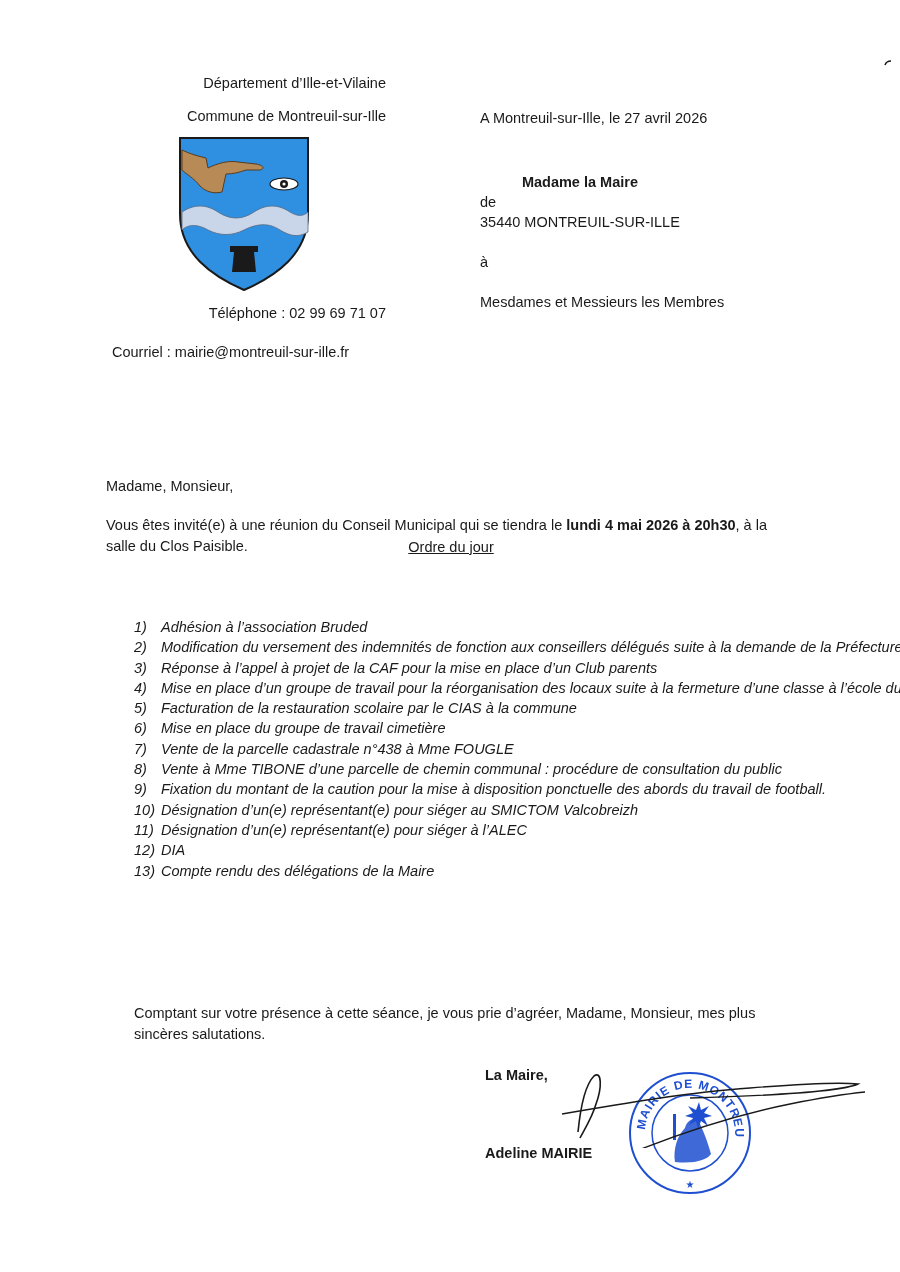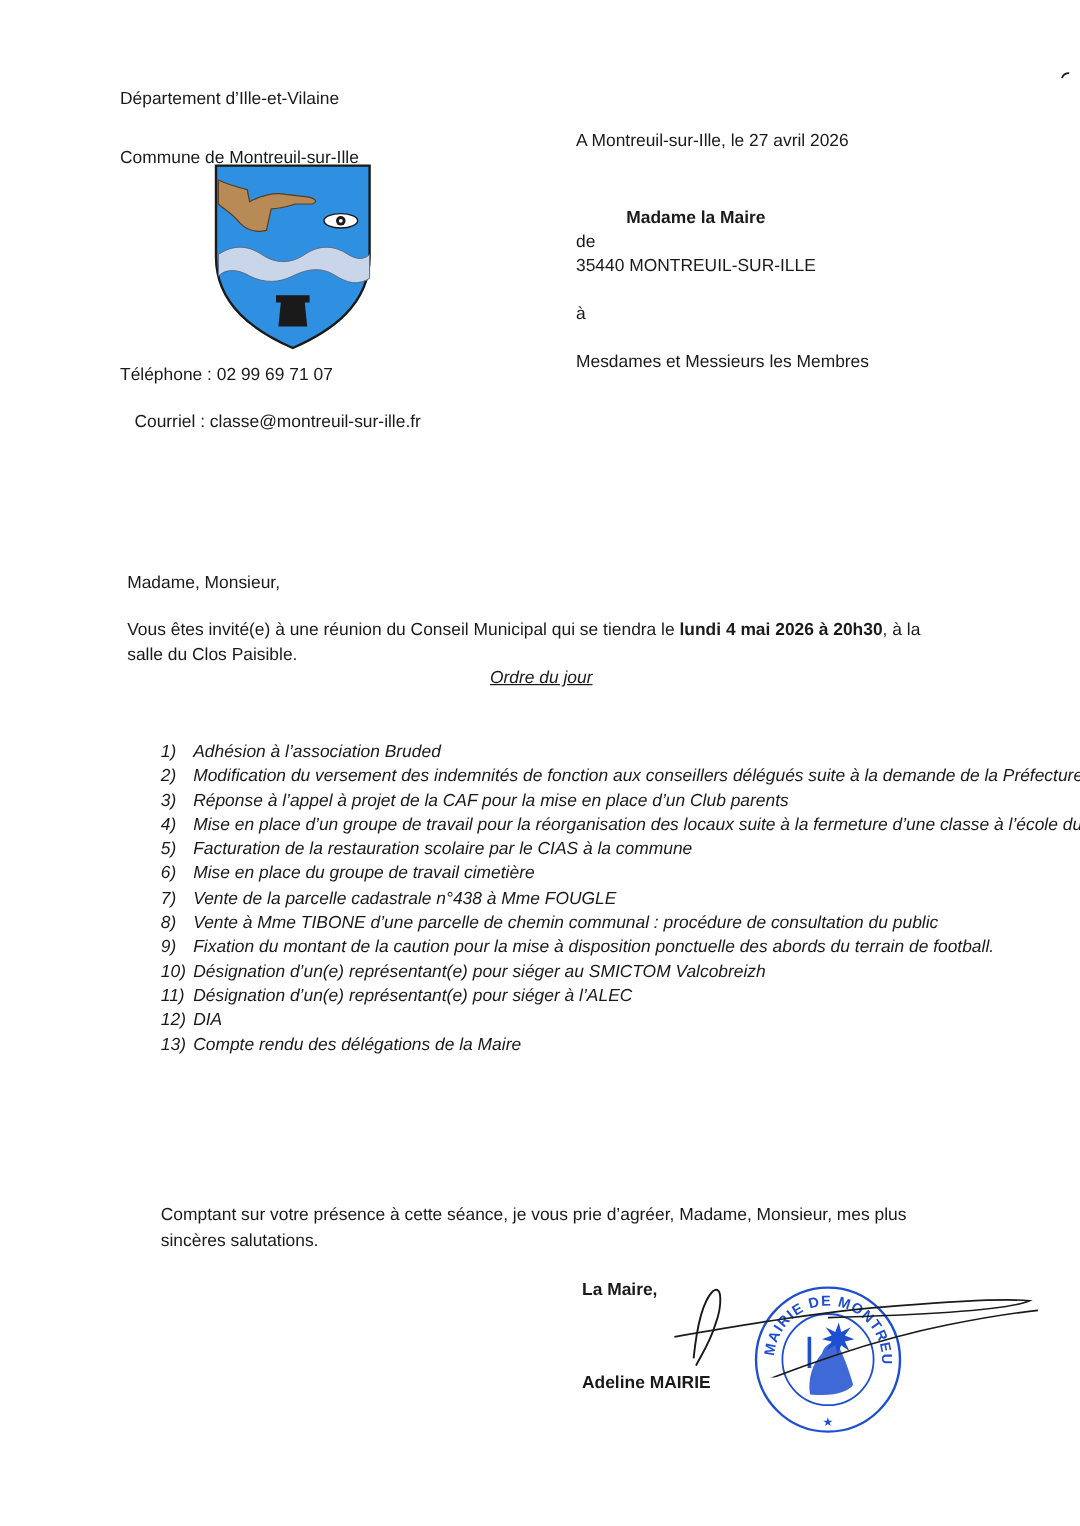--- a/index.html
+++ b/index.html
@@ -3,37 +3,37 @@
   <meta charset="utf-8">
   <style>
     html, body { margin: 0; padding: 0; background: #ffffff; }
     body {
       width: 900px; height: 1272px; position: relative; overflow: hidden;
       font-family: "Liberation Sans", "DejaVu Sans", sans-serif;
       color: #1a1a1a; font-size: 14.5px;
     }
     .abs { position: absolute; white-space: nowrap; }
     .bold { font-weight: bold; text-align: center; }
-    .center-col { left: 100px; width: 286px; text-align: left; }
+    .center-col { left: 100px; width: 286px; text-align: right; }
     .right-col { left: 480px; }
 
     #dept { top: 75px; }
-    #commune { top: 124px; }
+    #commune { top: 108px; }
     #crest { left: 176px; top: 134px; width: 136px; height: 160px; }
     #phone { top: 305px; }
     #email { left: 112px; top: 344px; }
 
     #date-line { top: 110px; }
     #recipient1 { top: 172px; line-height: 20px; }
     #a-line { top: 254px; }
     #recipient2 { top: 292px; line-height: 20px; }
 
     #salutation { left: 106px; top: 478px; }
     #intro { left: 106px; top: 515px; width: 690px; white-space: normal; line-height: 21px; text-align: left; }
-    #ordre { left: 106px; top: 557px; width: 690px; text-align: center; font-style: italic; text-decoration: underline; }
+    #ordre { left: 106px; top: 539px; width: 690px; text-align: center; text-decoration: underline; }
 
     #agenda { left: 134px; top: 617px; width: 660px; margin: 0; padding: 0; list-style: none; font-style: italic; line-height: 20.3px; }
     #agenda li { display: flex; }
     #agenda .num { flex: 0 0 auto; min-width: 27px; }
     #agenda .txt { flex: 1; text-align: justify; text-align-last: left; }
 
     #closing { left: 134px; top: 1003px; width: 662px; white-space: normal; line-height: 21px; }
     #mayor-title { left: 485px; top: 1067px; }
     #mayor-name { left: 485px; top: 1145px; }
 
@@ -51,21 +51,21 @@
   <path d="M4 4 H132 V80 C132 120 100 142 68 156 C36 142 4 120 4 80 Z" fill="#2f8fe0" stroke="#1a1a1a" stroke-width="2"></path>
   <path d="M6 16 C14 20 22 22 30 24 L32 34 C40 30 52 26 62 28 L80 30 C86 31 90 34 84 36 L70 36 C64 38 58 40 50 40 L46 58 C38 60 30 58 24 52 C18 44 10 40 6 36 Z" fill="#b88a55" stroke="#5a3d20" stroke-width="1"></path>
   <ellipse cx="108" cy="50" rx="14" ry="6" fill="#ffffff" stroke="#1a1a1a" stroke-width="1.2"></ellipse>
   <circle cx="108" cy="50" r="4" fill="#1a1a1a"></circle>
   <circle cx="108" cy="50" r="1.6" fill="#ffffff"></circle>
   <path d="M6 78 C18 70 30 70 42 78 C54 86 66 86 78 78 C90 70 102 70 114 78 C122 83 128 82 132 78 V98 C122 104 114 102 104 96 C92 88 80 90 68 96 C56 102 44 102 32 96 C22 90 12 90 6 96 Z" fill="#c9d6ea" stroke="#5a6a80" stroke-width="0.8"></path>
   <path d="M54 112 H82 V118 H78 L80 138 H56 L58 118 H54 Z" fill="#1a1a1a"></path>
 </svg>
 
 <div class="abs center-col" id="phone">Téléphone : 02 99 69 71 07</div>
-<div class="abs" id="email">Courriel : classe@montreuil-sur-ille.fr</div>
+<div class="abs" id="email">Courriel : mairie@montreuil-sur-ille.fr</div>
 
 <div class="abs right-col" id="date-line">A Montreuil-sur-Ille, le 27 avril 2026</div>
 <div class="abs right-col" id="recipient1">
   <div class="bold">Madame la Maire</div>
   <div>de</div>
   <div>35440 MONTREUIL-SUR-ILLE</div>
 </div>
 <div class="abs right-col" id="a-line">à</div>
 <div class="abs right-col" id="recipient2">
   <div>Mesdames et Messieurs les Membres</div>
@@ -103,21 +103,21 @@
     <li>
       <span class="num">7)</span>
       <span class="txt">Vente de la parcelle cadastrale n°438 à Mme FOUGLE</span>
     </li>
     <li>
       <span class="num">8)</span>
       <span class="txt">Vente à Mme TIBONE d’une parcelle de chemin communal : procédure de consultation du public</span>
     </li>
     <li>
       <span class="num">9)</span>
-      <span class="txt">Fixation du montant de la caution pour la mise à disposition ponctuelle des abords du terrain de football.</span>
+      <span class="txt">Fixation du montant de la caution pour la mise à disposition ponctuelle des abords du travail de football.</span>
     </li>
     <li>
       <span class="num">10)</span>
       <span class="txt">Désignation d’un(e) représentant(e) pour siéger au SMICTOM Valcobreizh</span>
     </li>
     <li>
       <span class="num">11)</span>
       <span class="txt">Désignation d’un(e) représentant(e) pour siéger à l’ALEC</span>
     </li>
     <li>

